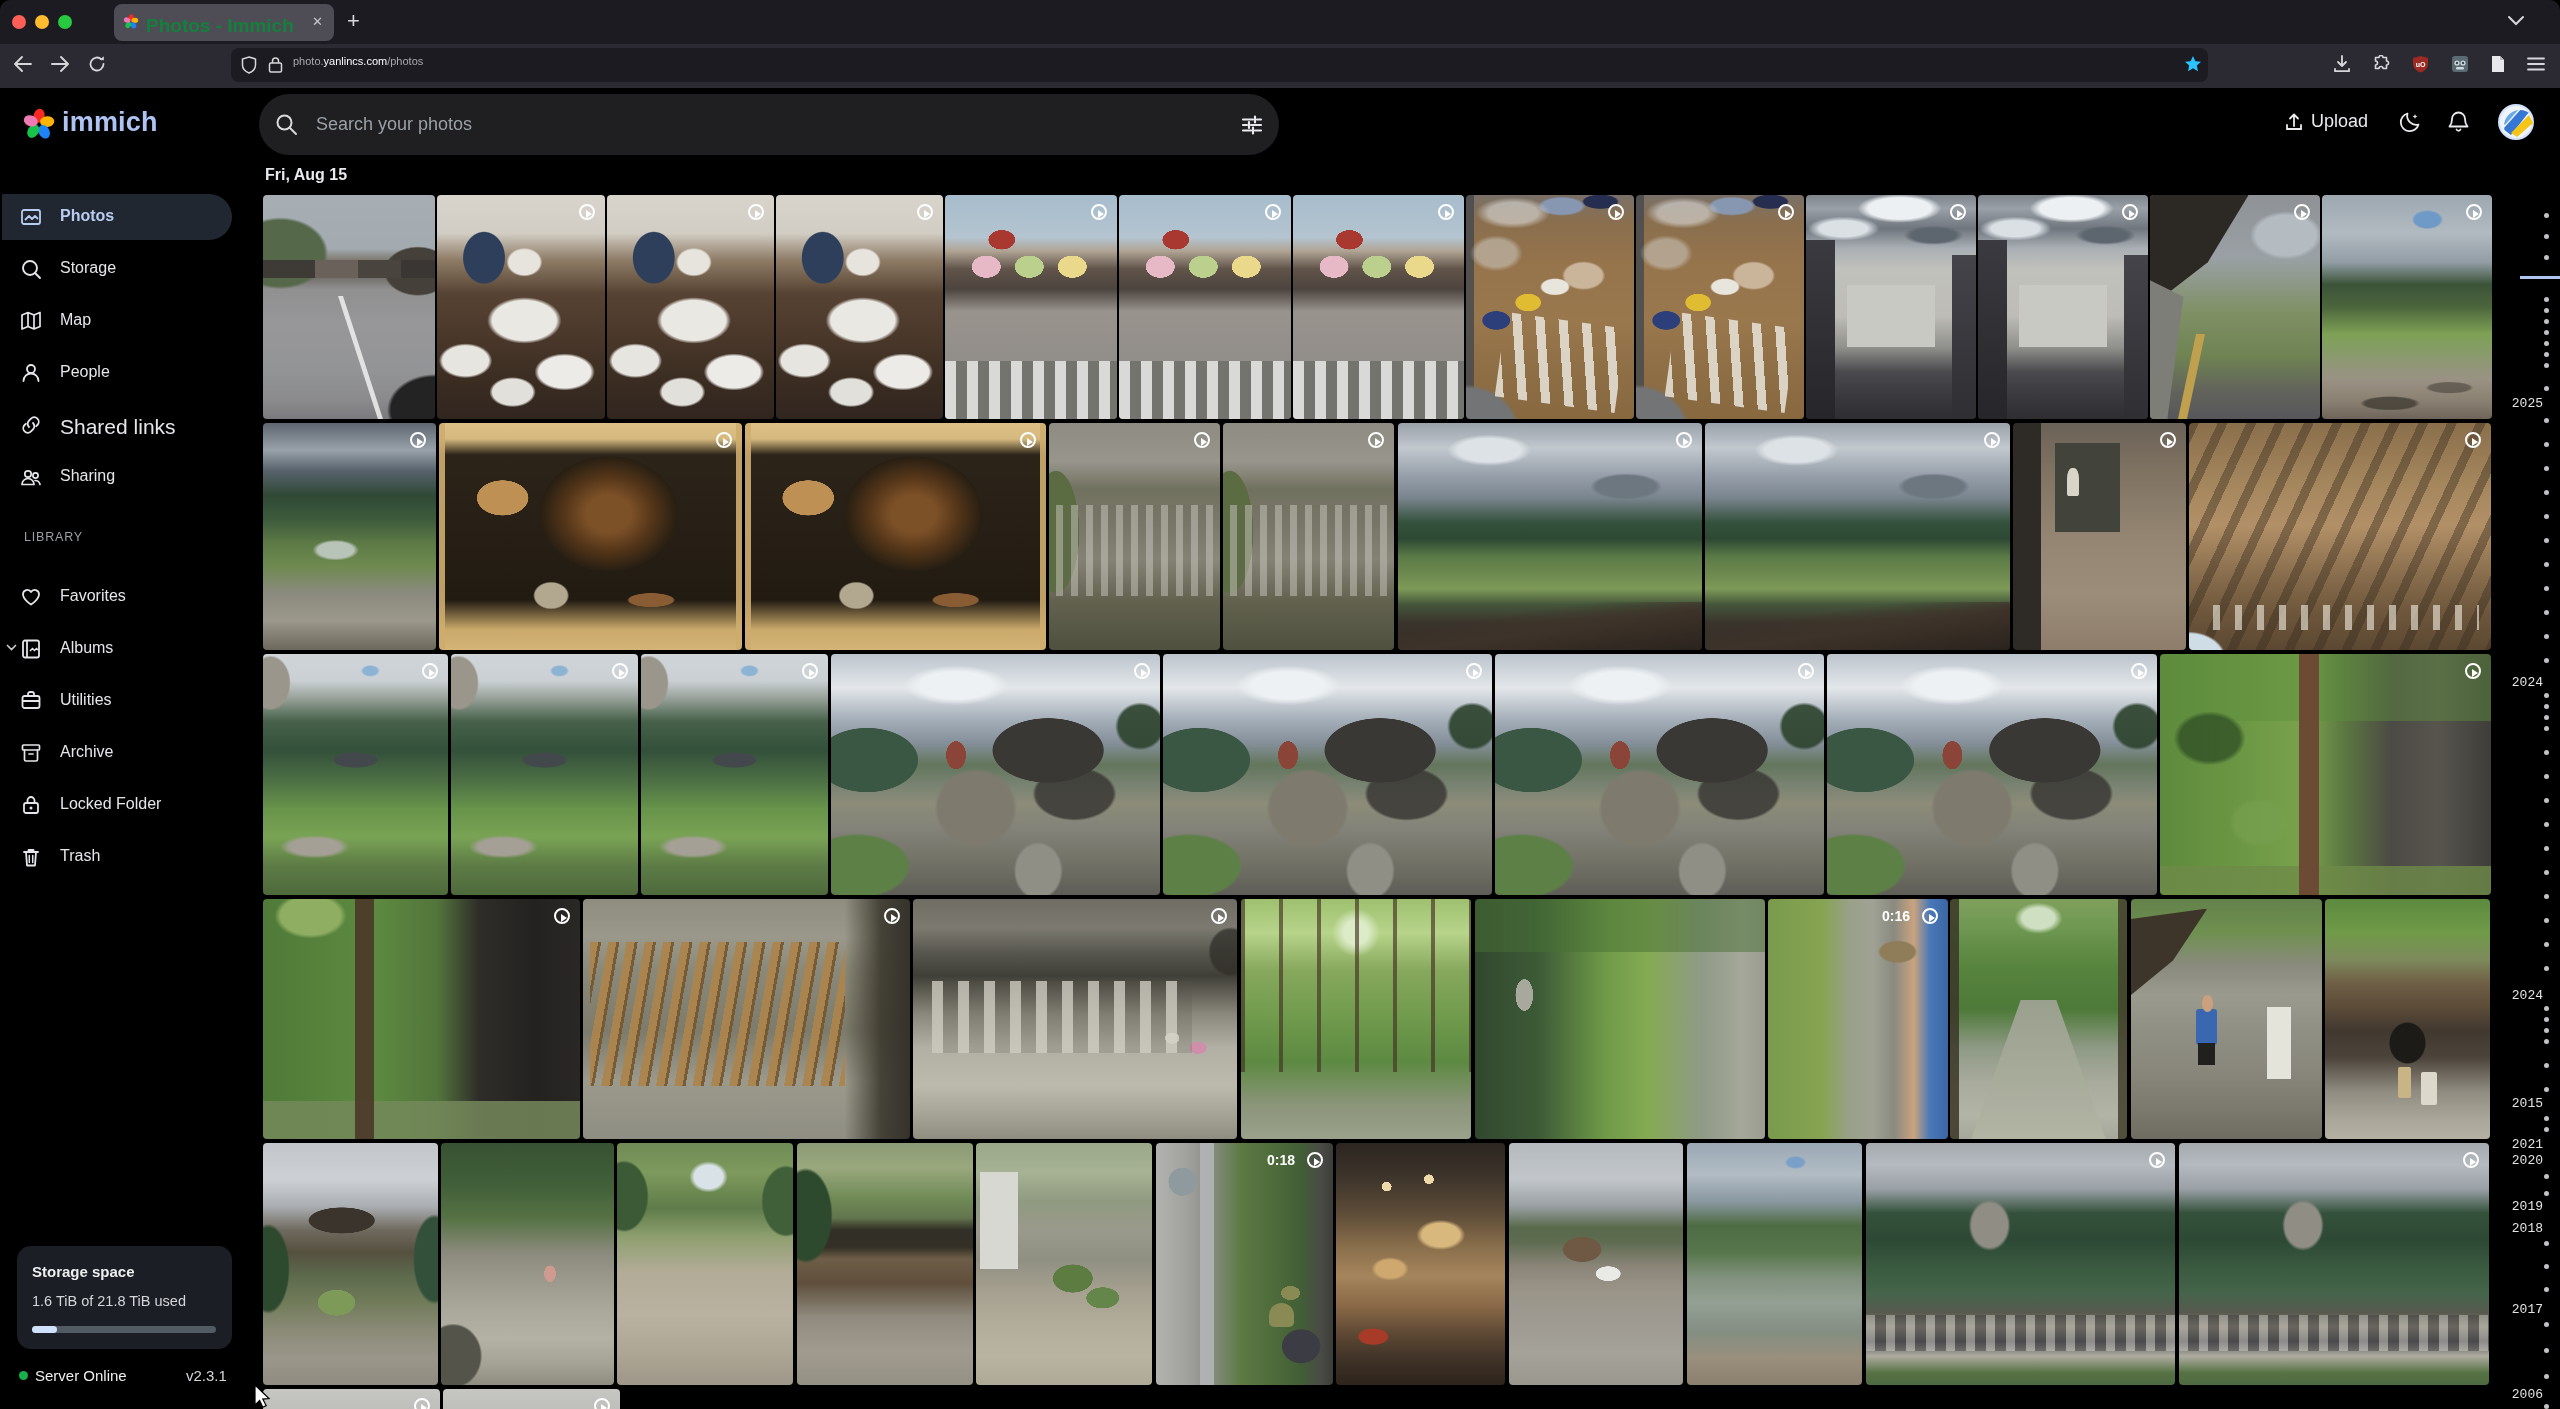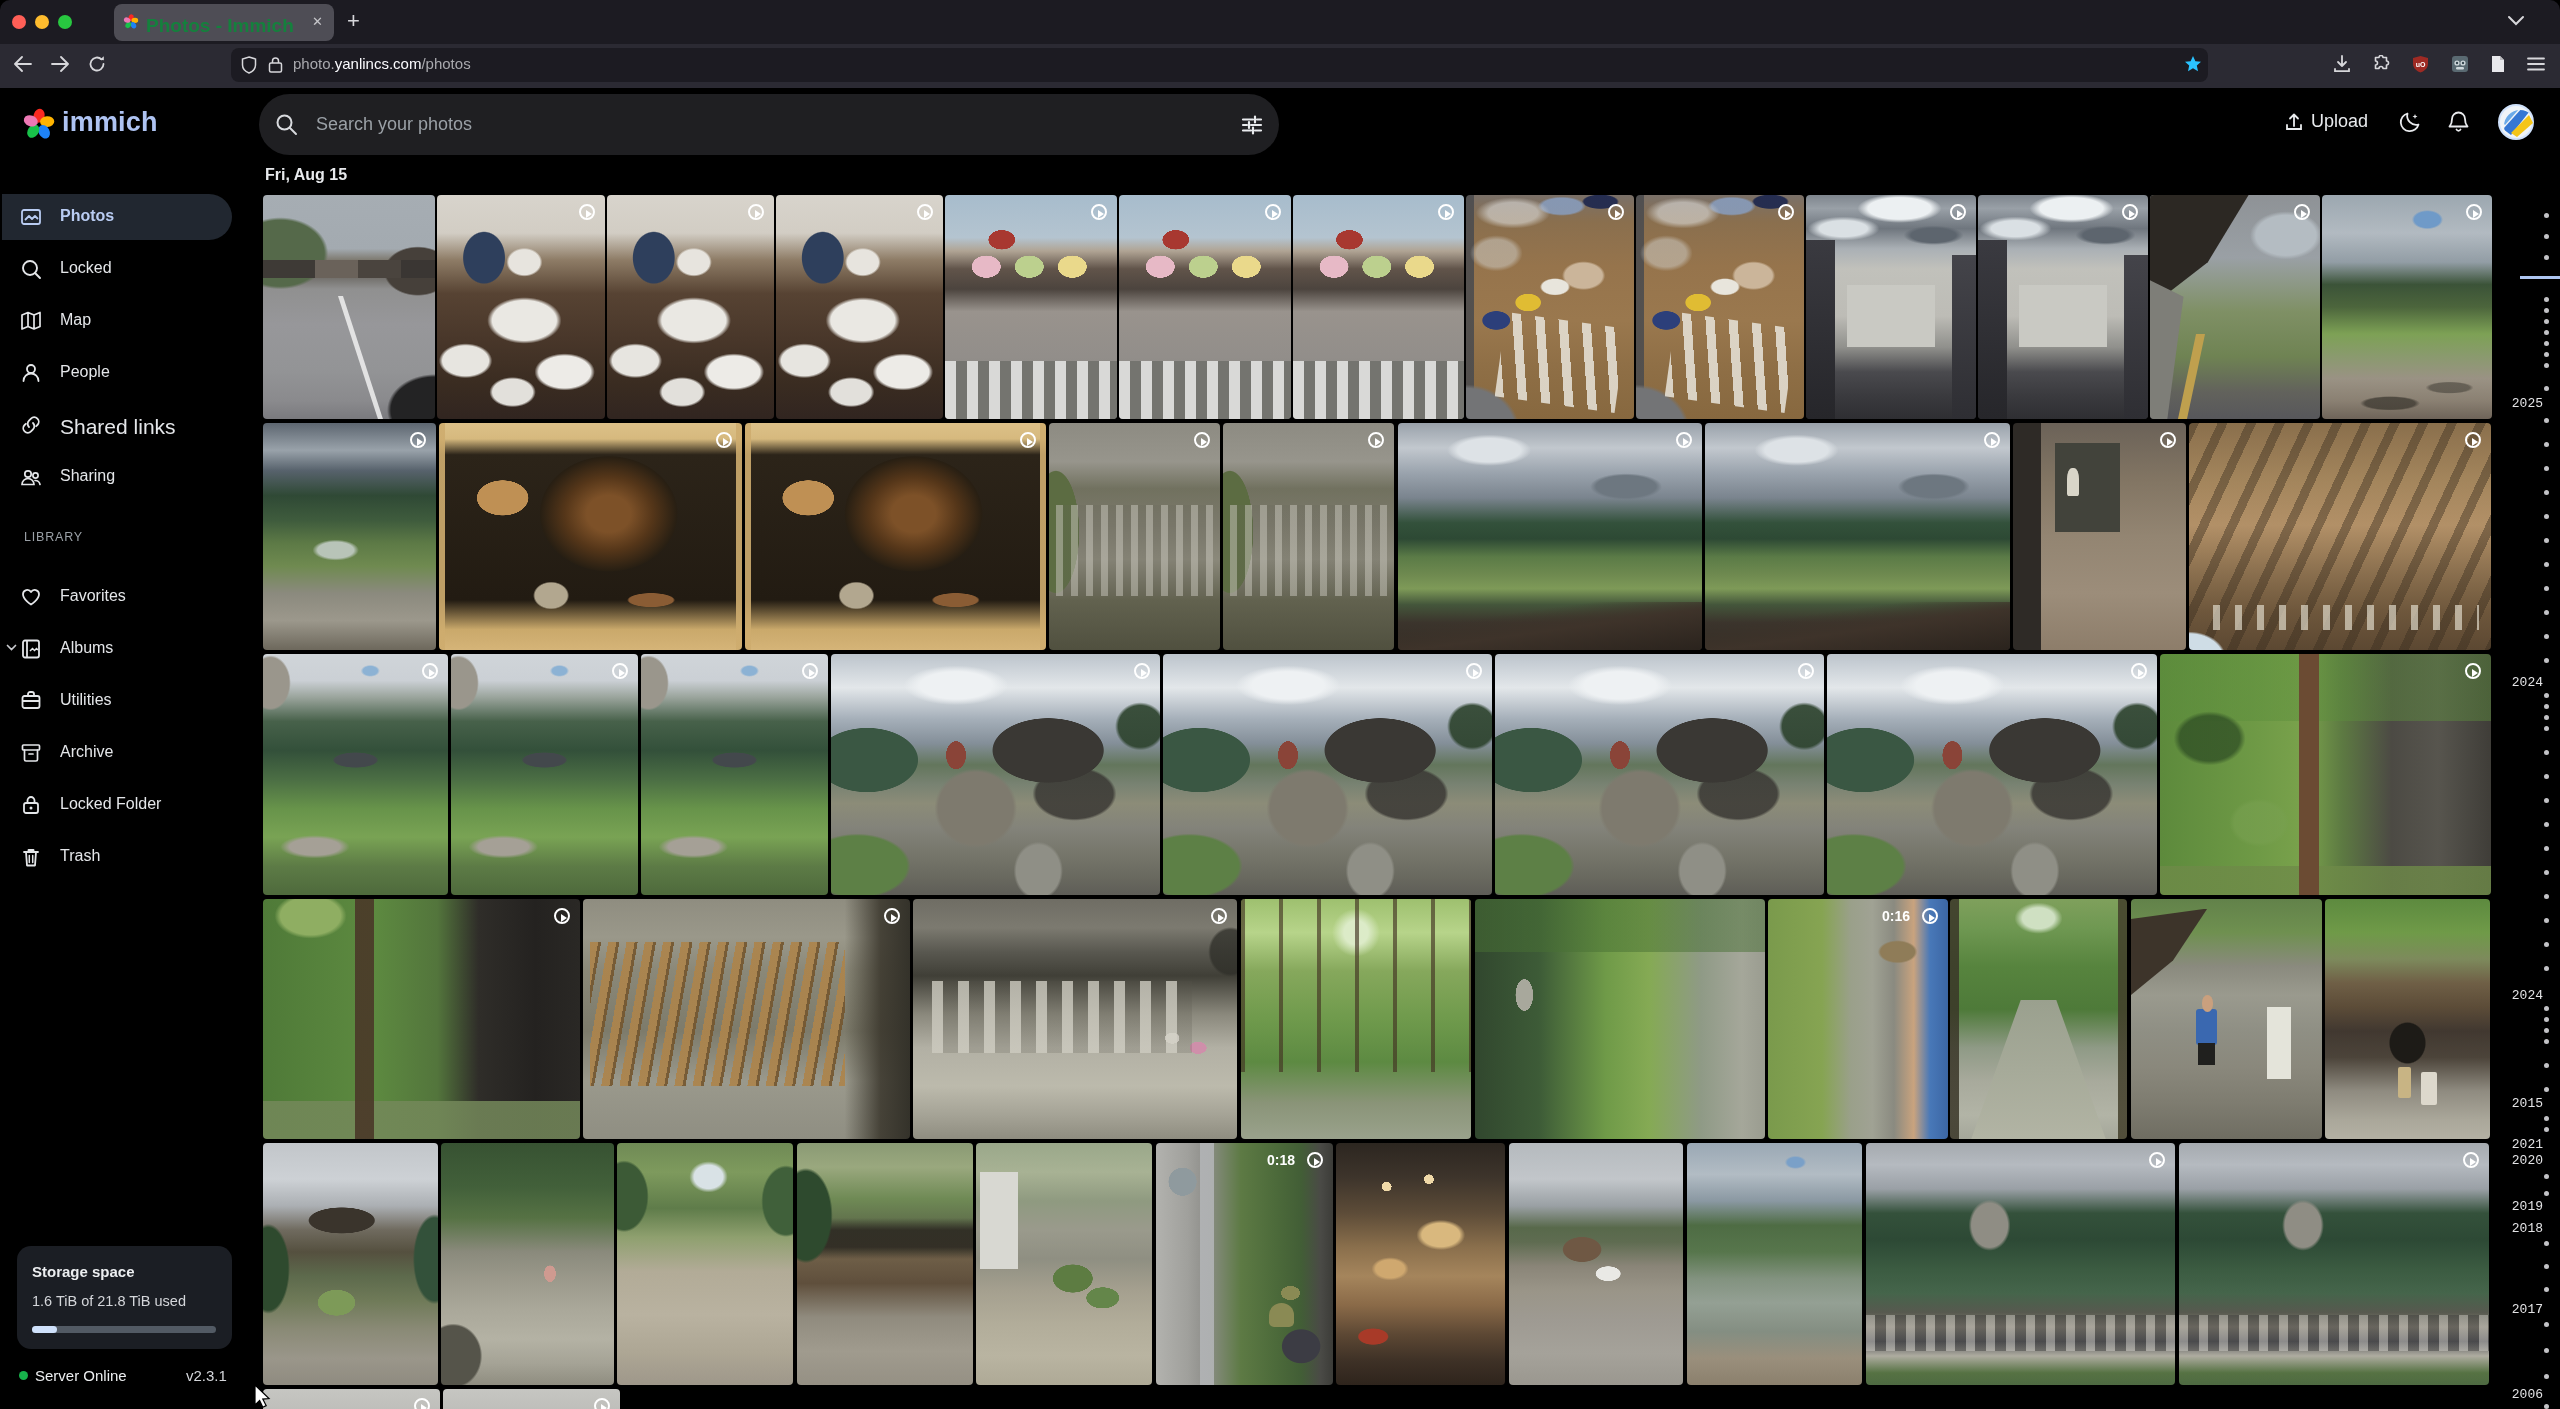--- a/index.html
+++ b/index.html
@@ -41,21 +41,21 @@
     <path d="M15.8 1.2v4l-4-.4z" fill="#d7d7db"></path>
   </svg>
 <div class="abs" style="left:231px;top:48px;width:1977px;height:34px;background:#1c1b22;border-radius:8px"></div>
 <svg class="abs" style="left:241px;top:56px" width="16" height="18" viewBox="0 0 16 18">
     <path d="M8 1l6.5 2v6c0 4-3.5 6.8-6.5 8-3-1.2-6.5-4-6.5-8V3z" stroke="#d7d7db" stroke-width="1.5" fill="none"></path>
   </svg>
 <svg class="abs" style="left:268px;top:56px" width="15" height="17" viewBox="0 0 15 17">
     <rect x="1.5" y="7" width="12" height="9" rx="1.5" stroke="#d7d7db" stroke-width="1.5" fill="none"></rect>
     <path d="M4.5 7V5a3 3 0 0 1 6 0v2" stroke="#d7d7db" stroke-width="1.5" fill="none"></path>
   </svg>
-<div class="abs" style="left:293px;top:55px;font-size:15px;color:#a9a9ae">photo.<span style="color:#fbfbfe">yanlincs.com</span><span style="color:#a9a9ae">/photos</span></div>
+<div class="abs" style="left:293px;top:55px;font-size:11px;color:#a9a9ae">photo.<span style="color:#fbfbfe">yanlincs.com</span><span style="color:#a9a9ae">/photos</span></div>
 <svg class="abs" style="left:2184px;top:55px" width="18" height="18" viewBox="0 0 18 18">
     <path d="M9 1l2.4 5.2 5.6.6-4.2 3.8 1.2 5.6L9 13.3 4 16.2l1.2-5.6L1 6.8l5.6-.6z" fill="#2ac3ff"></path>
   </svg>
 <svg class="abs" style="left:2333px;top:55px" width="18" height="18" viewBox="0 0 18 18">
     <path d="M9 1v10M5 7l4 4 4-4" stroke="#d7d7db" stroke-width="1.8" fill="none" stroke-linecap="round" stroke-linejoin="round"></path>
     <path d="M2 14v2.2h14V14" stroke="#d7d7db" stroke-width="1.8" fill="none" stroke-linecap="round"></path>
   </svg>
 <svg class="abs" style="left:2372px;top:55px" width="18" height="18" viewBox="0 0 18 18">
     <path d="M7 2.5a2 2 0 0 1 4 0h3.5V6a2 2 0 0 1 0 4v3.5H11a2 2 0 0 0-4 0H3.5V10a2 2 0 0 0 0-4V2.5z" stroke="#d7d7db" stroke-width="1.6" fill="none" stroke-linejoin="round"></path>
   </svg>
@@ -122,21 +122,21 @@
 <div class="abs" style="left:2px;top:194px;width:230px;height:46px;background:#212730;border-radius:0 23px 23px 0"></div>
 <svg class="abs" style="left:20px;top:206px" width="22" height="22" viewBox="0 0 22 22">
     <rect x="2" y="4" width="18" height="14" rx="2" stroke="#b9ccf2" stroke-width="1.8" fill="none"></rect>
     <path d="M5 14l4-4 3 3 3-3 3 3" stroke="#b9ccf2" stroke-width="1.8" fill="none" stroke-linejoin="round"></path>
   </svg>
 <div class="abs" style="left:60px;top:207px;font-size:16px;font-weight:bold;color:#b9ccf2">Photos</div>
 <svg class="abs" style="left:20px;top:258px" width="22" height="22" viewBox="0 0 22 22">
     <circle cx="10" cy="10" r="7" stroke="#e4e6e9" stroke-width="1.9" fill="none"></circle>
     <path d="M15 15l5 5" stroke="#e4e6e9" stroke-width="1.9" stroke-linecap="round"></path>
   </svg>
-<div class="abs" style="left:60px;top:259px;font-size:16px;font-weight:normal;color:#e4e6e9">Locked</div>
+<div class="abs" style="left:60px;top:259px;font-size:16px;font-weight:normal;color:#e4e6e9">Storage</div>
 <svg class="abs" style="left:20px;top:310px" width="22" height="22" viewBox="0 0 22 22">
     <path d="M2 5l6-2.5 6 2.5 6-2.5v14l-6 2.5-6-2.5-6 2.5zM8 2.5v14M14 5v14" stroke="#e4e6e9" stroke-width="1.7" fill="none" stroke-linejoin="round"></path>
   </svg>
 <div class="abs" style="left:60px;top:311px;font-size:16px;font-weight:normal;color:#e4e6e9">Map</div>
 <svg class="abs" style="left:20px;top:362px" width="22" height="22" viewBox="0 0 22 22">
     <circle cx="11" cy="7" r="4" stroke="#e4e6e9" stroke-width="1.8" fill="none"></circle>
     <path d="M3.5 19a7.5 7.5 0 0 1 15 0" stroke="#e4e6e9" stroke-width="1.8" fill="none" stroke-linecap="round"></path>
   </svg>
 <div class="abs" style="left:60px;top:363px;font-size:16px;font-weight:normal;color:#e4e6e9">People</div>
 <svg class="abs" style="left:20px;top:414px" width="22" height="22" viewBox="0 0 22 22">

